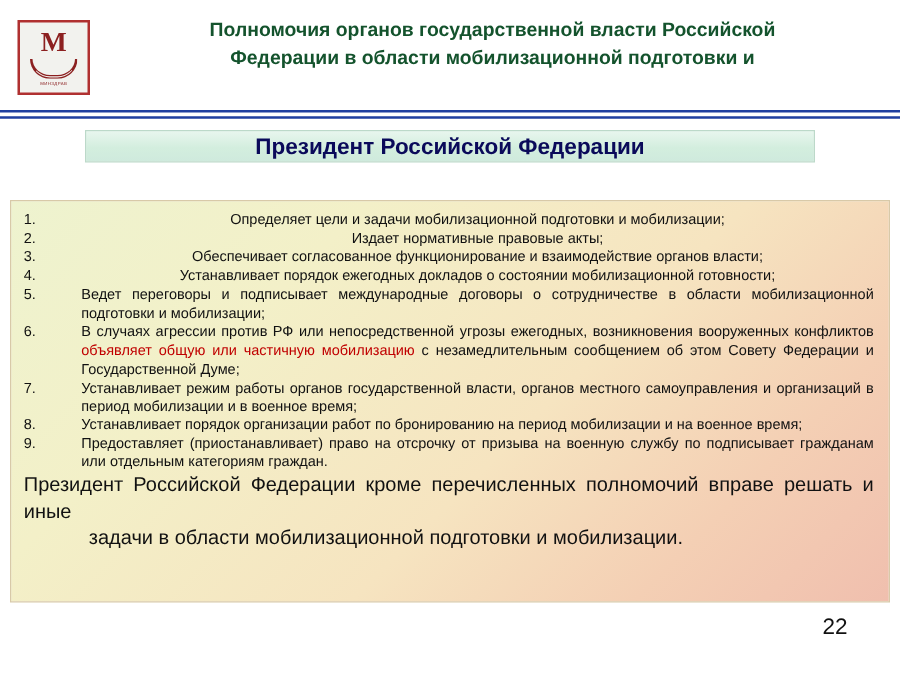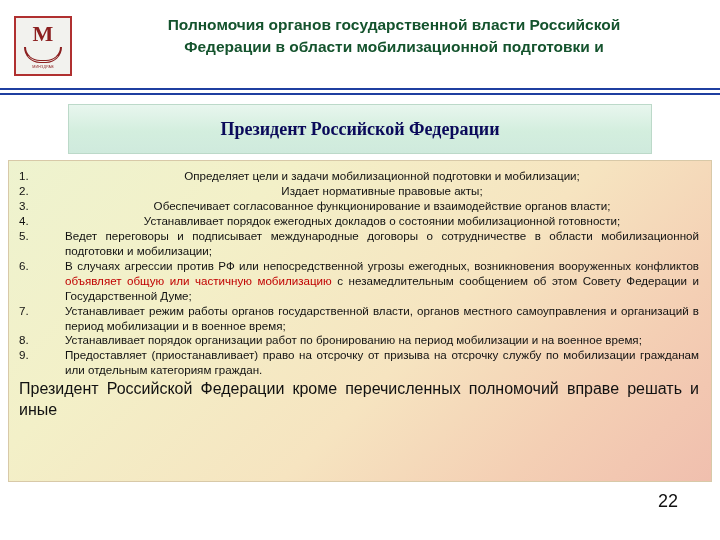--- a/index.html
+++ b/index.html
@@ -96,28 +96,27 @@
   }
   .rule-top { top: 88px; }
   .rule-bottom { top: 93px; }
 
   
   .banner {
     position: absolute;
     left: 68px;
     top: 104px;
     width: 584px;
-    height: 50px;
+    height: 26px;
     background: linear-gradient(to bottom, #e8f6ee 0%, #d3eede 55%, #cfeadd 100%);
     border: 1px solid #bcd9c9;
     display: flex;
     align-items: center;
     justify-content: center;
     box-sizing: border-box;
-    font-family: Liberation Serif, serif;
   }
   .banner-text {
     font-size: 18px;
     font-weight: bold;
     color: #0a0a5a;
   }
 
   
   .panel {
     position: absolute;
@@ -241,24 +240,25 @@
       <div class="txt">Устанавливает режим работы органов государственной власти, органов местного самоуправления и организаций в период мобилизации и в военное время;</div>
     </div>
 
     <div class="item">
       <div class="num">8.</div>
       <div class="txt">Устанавливает порядок организации работ по бронированию на период мобилизации и на военное время;</div>
     </div>
 
     <div class="item">
       <div class="num">9.</div>
-      <div class="txt">Предоставляет (приостанавливает) право на отсрочку от призыва на отсрочку службу по мобилизации гражданам или отдельным категориям граждан.</div>
+      <div class="txt">Предоставляет (приостанавливает) право на отсрочку от призыва на военную службу по подписывает гражданам или отдельным категориям граждан.</div>
     </div>
 
     <div class="closing">
       <span>Президент Российской Федерации кроме перечисленных полномочий вправе решать и иные</span>
+      <span class="ind">задачи в области мобилизационной подготовки и мобилизации.</span>
     </div>
 
   </div>
 
   <div class="page-num">22</div>
 
 </div>
 
 </body></html>

